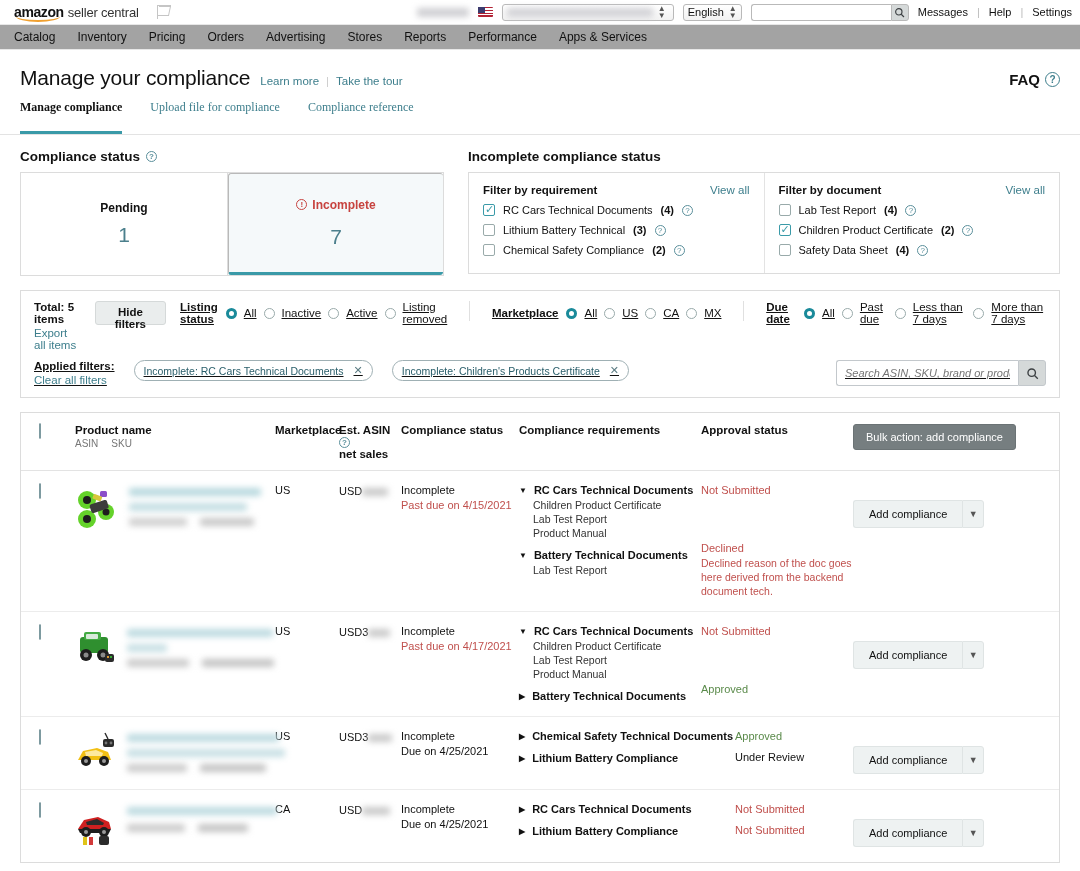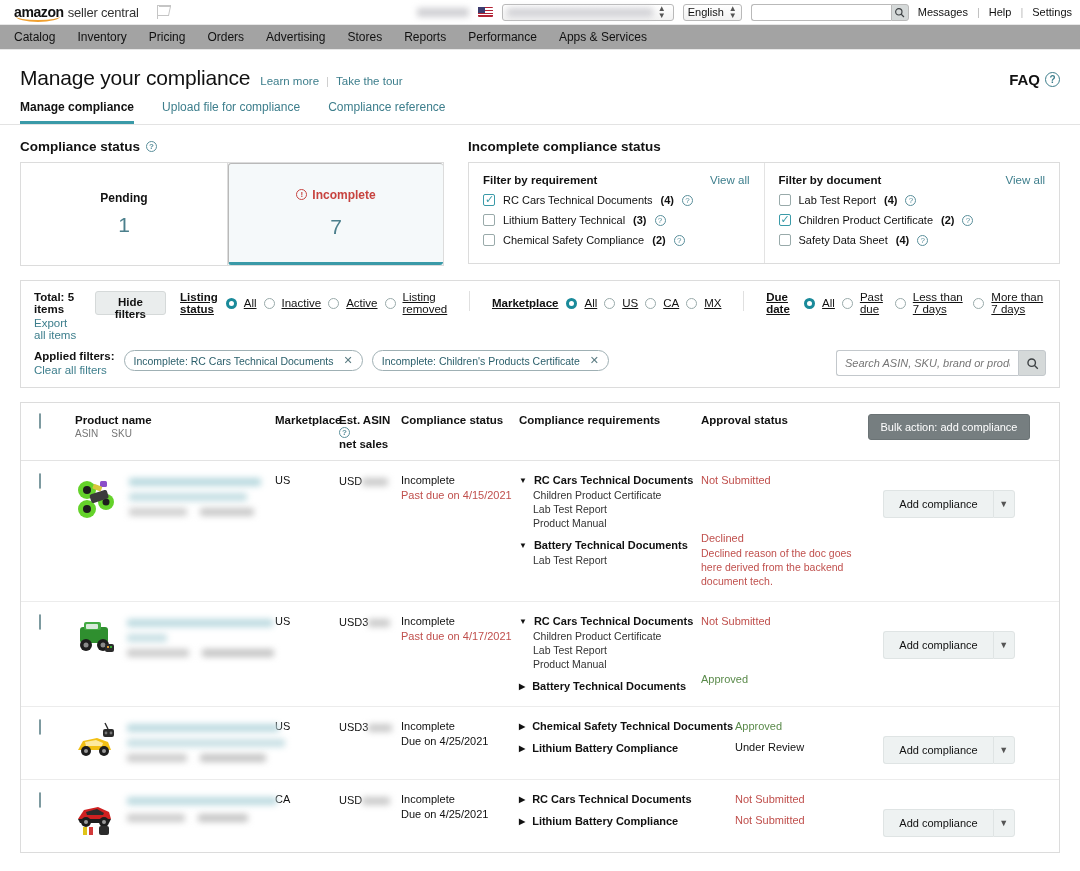--- a/index.html
+++ b/index.html
@@ -59,21 +59,21 @@
   .head-links { margin-left:10px; font-size:11.5px; display:flex; align-items:center; gap:7px; }
   .head-links a { color:#3d7e8c; text-decoration:none; }
   .hl-sep { color:#ccc; }
   .faq { margin-left:auto; display:flex; align-items:center; gap:5px; font-size:15px; font-weight:bold; color:#111; }
   .qmark { width:15px; height:15px; border-radius:50%; border:1.4px solid #3d7e8c; color:#3d7e8c;
      font-size:10px; font-weight:bold; display:flex; align-items:center; justify-content:center; }
   .info-i { width:11px; height:11px; border-radius:50%; border:1px solid #5a8f9b; color:#5a8f9b;
      font-size:8px; line-height:9px; display:inline-flex; align-items:center; justify-content:center; vertical-align:1px;}
 
   #tabs { display:flex; gap:28px; padding:10px 20px 0 20px; border-bottom:1px solid #e3e3e3; background:#fff;}
-  .tab { font-size:12px; padding-bottom:7px; color:#3d7e8c; cursor:pointer; }
+  .tab { font-size:12px; padding-bottom:16px; color:#3d7e8c; cursor:pointer;font-family:Liberation Serif, serif; }
   .tab.active { color:#111; font-weight:bold; border-bottom:3px solid #3a9aa8; }
 
   
   #content { padding: 14px 20px 0 20px; background:#fff; }
   .sec-title { font-size:13.5px; font-weight:bold; color:#111; margin:0 0 8px 0; display:flex; align-items:center; gap:6px;}
 
   .top-grid { display:flex; gap:24px; align-items:flex-start; }
   .left-col { width:424px; }
   .right-col { flex:1; }
 
@@ -106,21 +106,21 @@
   .total-box { width:64px; }
   .total-txt { font-size:11.5px; font-weight:bold; color:#111; }
   .export-link { font-size:11.5px; color:#3d7e8c; text-decoration:none; display:block; margin-top:2px;}
   .hide-filters { background:#eaeded; border:1px solid #d5d9d9; border-radius:3px; padding:4px 13px;
      font-size:11.5px; font-weight:bold; color:#111; cursor:pointer; height:24px; }
   .radio-group { display:flex; align-items:center; gap:7px; font-size:11.5px; height:24px;text-decoration:underline; }
   .rg-label { font-weight:bold; margin-right:1px; }
   .radio { width:11px; height:11px; border-radius:50%; border:1.4px solid #9aa; background:#fff; flex:none;}
   .radio.on { border:3.5px solid #1a8a9a; background:#fff; }
   .rg-sep { width:1px; height:20px; background:#e0e0e0; margin:0 8px; }
-  .fb-row2 { display:flex; align-items:flex-start; gap:9px; margin-top:9px; }
+  .fb-row2 { display:flex; align-items:flex-start; gap:19px; margin-top:9px;text-decoration:underline; }
   .applied-label { font-size:11.5px; font-weight:bold; color:#111; }
   .clear-link { font-size:11.5px; color:#3d7e8c; text-decoration:none; display:block; margin-top:2px;}
   .pill { border:1px solid #9fb0b4; border-radius:12px; padding:3px 9px; font-size:10.5px; color:#2b5f6b;
      display:flex; align-items:center; gap:10px; background:#fff; white-space:nowrap;}
   .pill .x { color:#5a7b82; font-size:11px; }
   .search-wrap { margin-left:auto; display:flex; }
   .search-wrap input { width:182px; height:26px; border:1px solid #c3c8cc; border-right:0; border-radius:3px 0 0 3px;
      font-size:11px; font-style:italic; color:#888; padding:0 8px; outline:none; background:#fff;}
   .search-wrap .sbtn2 { width:28px; height:26px; background:#d5d9d9; border:1px solid #c3c8cc; border-radius:0 3px 3px 0;
      display:flex; align-items:center; justify-content:center; color:#3c4043; }
@@ -129,21 +129,21 @@
   .table { margin-top:14px; border:1px solid #dcdcdc; background:#fff; }
   .thead { display:flex; align-items:flex-start; padding:11px 0 10px 0; border-bottom:1px solid #e3e3e3; }
   .th { font-size:11.5px; font-weight:bold; color:#111; }
   .c-chk   { width:54px; padding-left:18px; }
   .c-prod  { width:200px; }
   .c-mkt   { width:64px; }
   .c-sales { width:62px; }
   .c-stat  { width:118px; }
   .c-req   { width:182px; }
   .c-appr  { width:152px; }
-  .c-act   { flex:1; padding-right:14px; display:flex; justify-content:center;}
+  .c-act   { flex:1; padding-right:14px; display:flex; justify-content:flex-start;}
   .sub-hdr { font-size:10px; color:#767676; font-weight:normal; margin-top:2px; display:flex; gap:13px;}
   .bulk-btn { background:#767e80; color:#fff; font-size:11px; border-radius:3px; padding:6px 12px; border:1px solid #6b7375; cursor:pointer; }
   .hdr-chk { width:13px; height:13px; border:1px solid #7d9aa0; border-radius:2px; background:#fff; }
 
   .trow { display:flex; align-items:flex-start; padding:13px 0 13px 0; border-bottom:1px solid #ececec; }
   .trow:last-child { border-bottom:0; }
   .thumb { width:46px; height:46px; display:flex; align-items:center; justify-content:center; }
   .prod-lines { padding-right:10px; }
   .mkt-txt, .cell-txt { font-size:11px; color:#111; }
   .status-main { font-size:11px; color:#111; }

